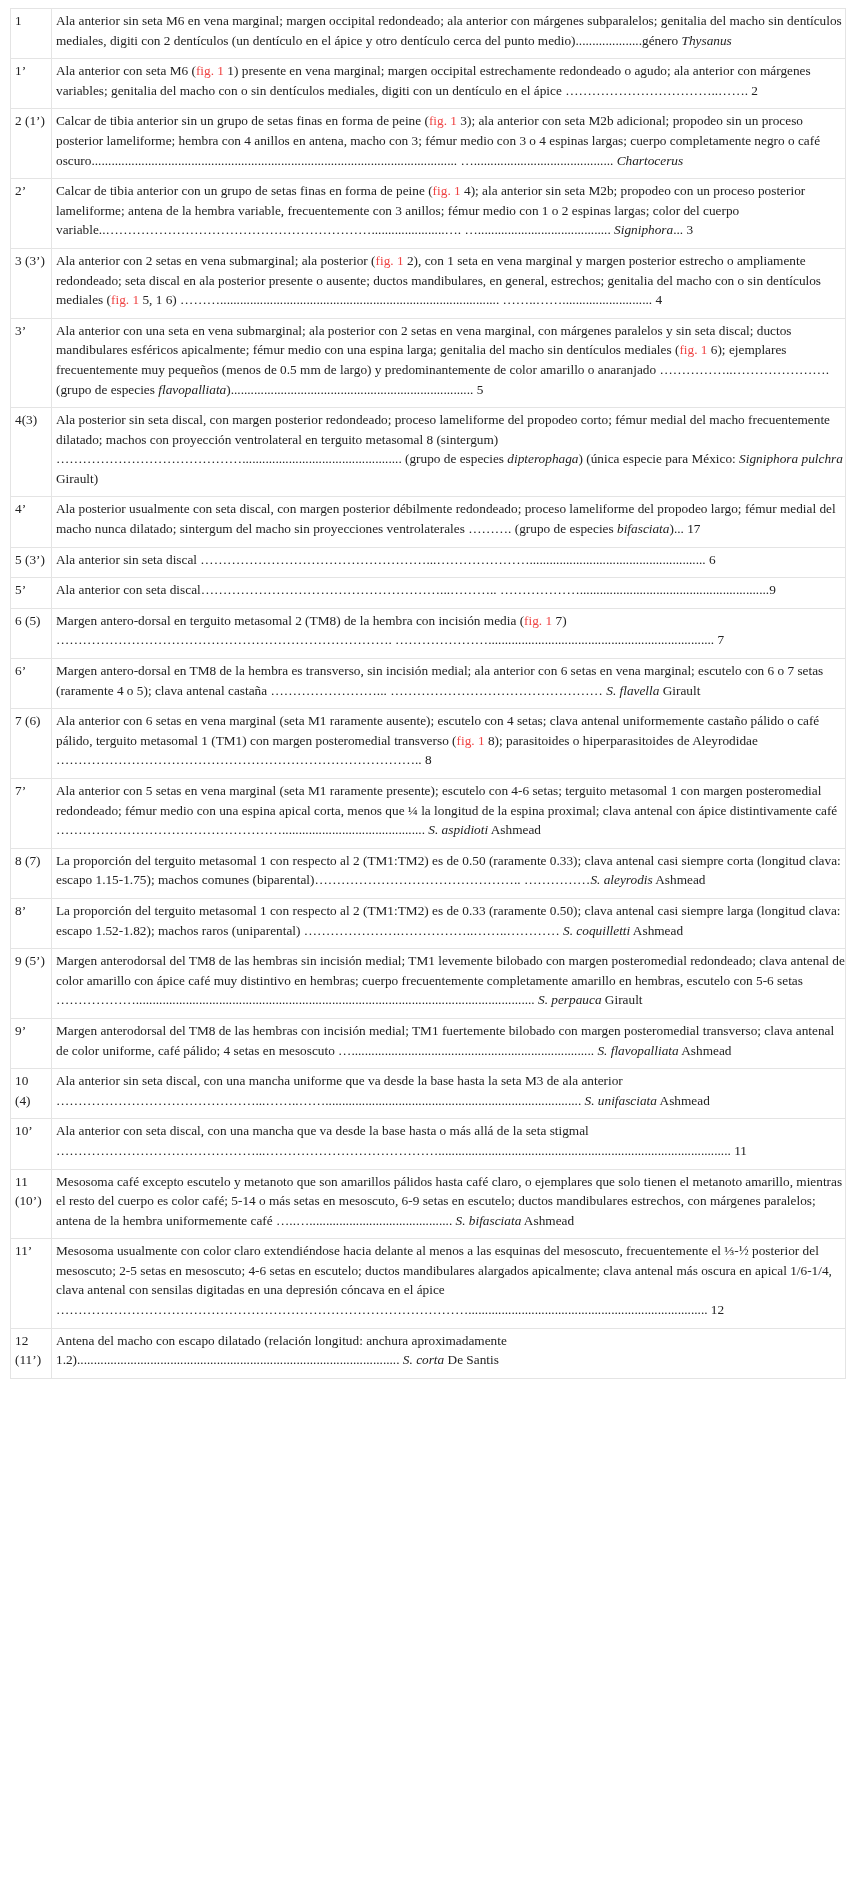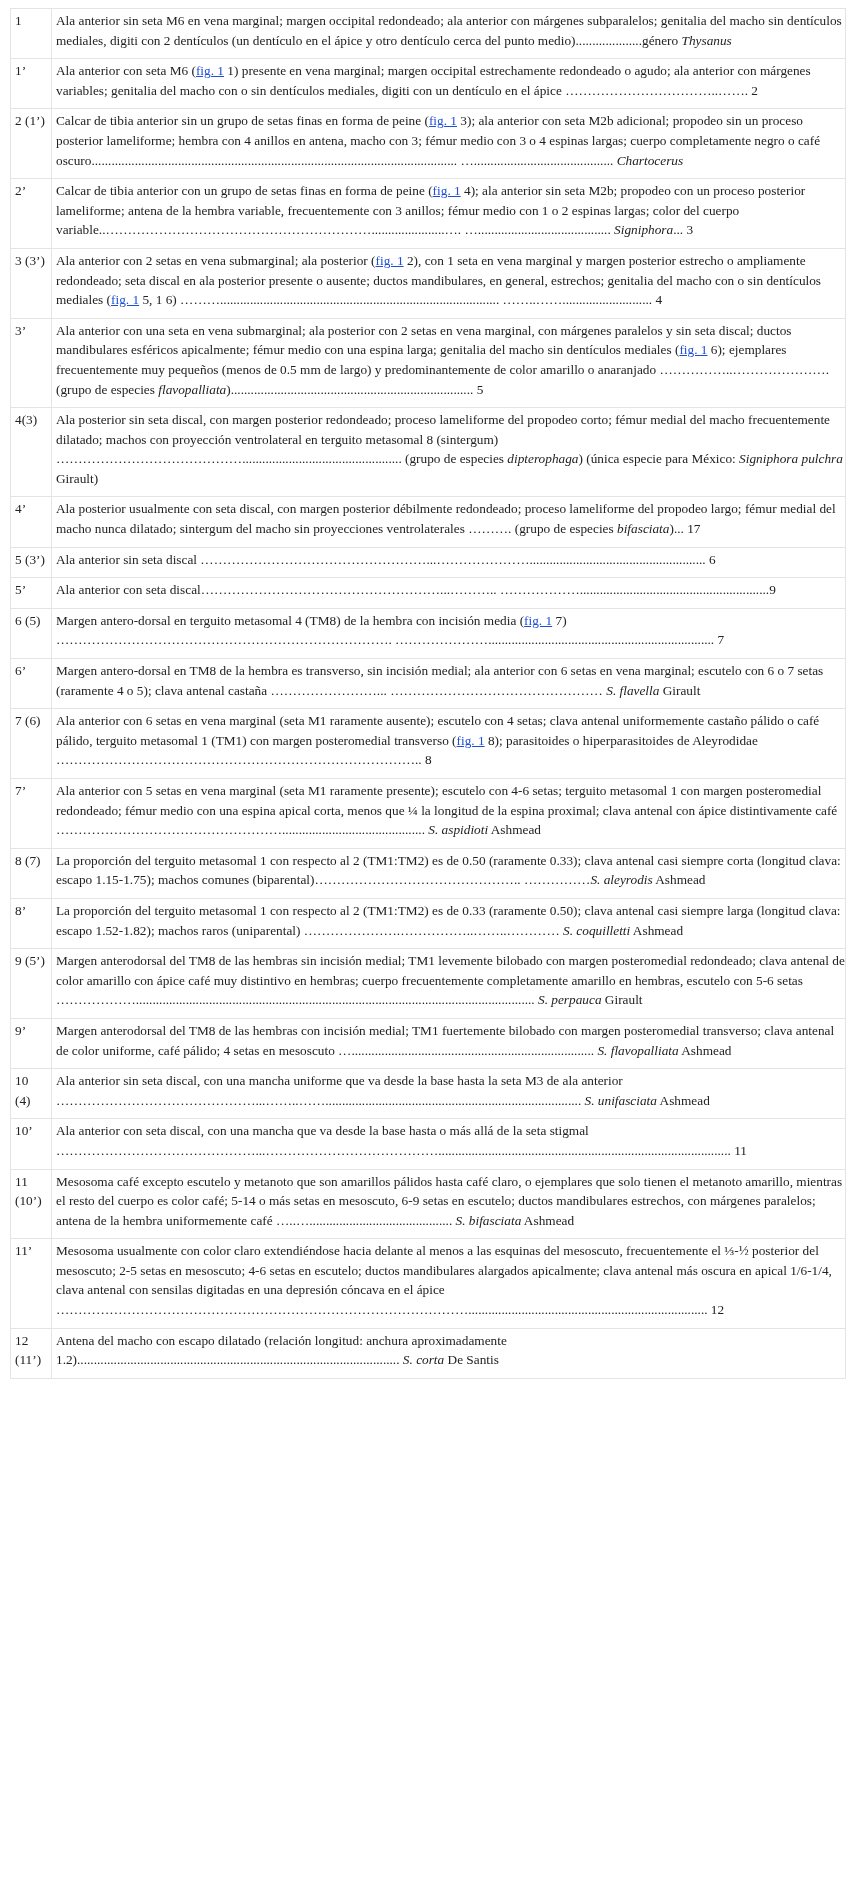--- a/index.html
+++ b/index.html
@@ -7,21 +7,21 @@
     .key-table {
       position: absolute; left: 10px; top: 8px; width: 836px;
       border-collapse: collapse;
       font-family: "Liberation Serif", serif; font-size: 13.3px; line-height: 19.6px; color: #222;
     }
     .key-table td {
       border: 1px solid #e4e4e4; vertical-align: top; padding: 2px 4px 8px 4px;
     }
     .key-table td.num { width: 32px; white-space: normal; }
     .key-table td.desc { padding-right: 0; }
-    .fig-link { color: #1d4ed8; text-decoration: underline; cursor: pointer; }
+    .fig-link { color: #ef4444; cursor: pointer; }
     i { }
   </style>
 </head>
 <body>
 
 <table class="key-table">
   <tbody id="key-body">
       <tr>
         <td class="num">1</td>
         <td class="desc"><span>Ala anterior sin seta M6 en vena marginal; margen occipital redondeado; ala anterior con márgenes subparalelos; genitalia del macho sin dentículos mediales, digiti con 2 dentículos (un dentículo en el ápice y otro dentículo cerca del punto medio)....................género </span><i>Thysanus</i></td>
@@ -57,21 +57,21 @@
       <tr>
         <td class="num">5 (3’)</td>
         <td class="desc"><span>Ala anterior sin seta discal ……………………………………………...…………………..................................................... 6</span></td>
       </tr>
       <tr>
         <td class="num">5’</td>
         <td class="desc"><span>Ala anterior con seta discal………………………………………………...……….. ……………….........................................................9</span></td>
       </tr>
       <tr>
         <td class="num">6 (5)</td>
-        <td class="desc"><span>Margen antero-dorsal en terguito metasomal 4 (TM8) de la hembra con incisión media (</span><a class="fig-link">fig. 1</a><span> 7) …………………………………………………………………. ………………….................................................................... 7</span></td>
+        <td class="desc"><span>Margen antero-dorsal en terguito metasomal 2 (TM8) de la hembra con incisión media (</span><a class="fig-link">fig. 1</a><span> 7) …………………………………………………………………. ………………….................................................................... 7</span></td>
       </tr>
       <tr>
         <td class="num">6’</td>
         <td class="desc"><span>Margen antero-dorsal en TM8 de la hembra es transverso, sin incisión medial; ala anterior con 6 setas en vena marginal; escutelo con 6 o 7 setas (raramente 4 o 5); clava antenal castaña ……………………... ………………………………………… </span><i>S. flavella</i><span> Girault</span></td>
       </tr>
       <tr>
         <td class="num">7 (6)</td>
         <td class="desc"><span>Ala anterior con 6 setas en vena marginal (seta M1 raramente ausente); escutelo con 4 setas; clava antenal uniformemente castaño pálido o café pálido, terguito metasomal 1 (TM1) con margen posteromedial transverso (</span><a class="fig-link">fig. 1</a><span> 8); parasitoides o hiperparasitoides de Aleyrodidae ……………………………………………………………………….. 8</span></td>
       </tr>
       <tr>

